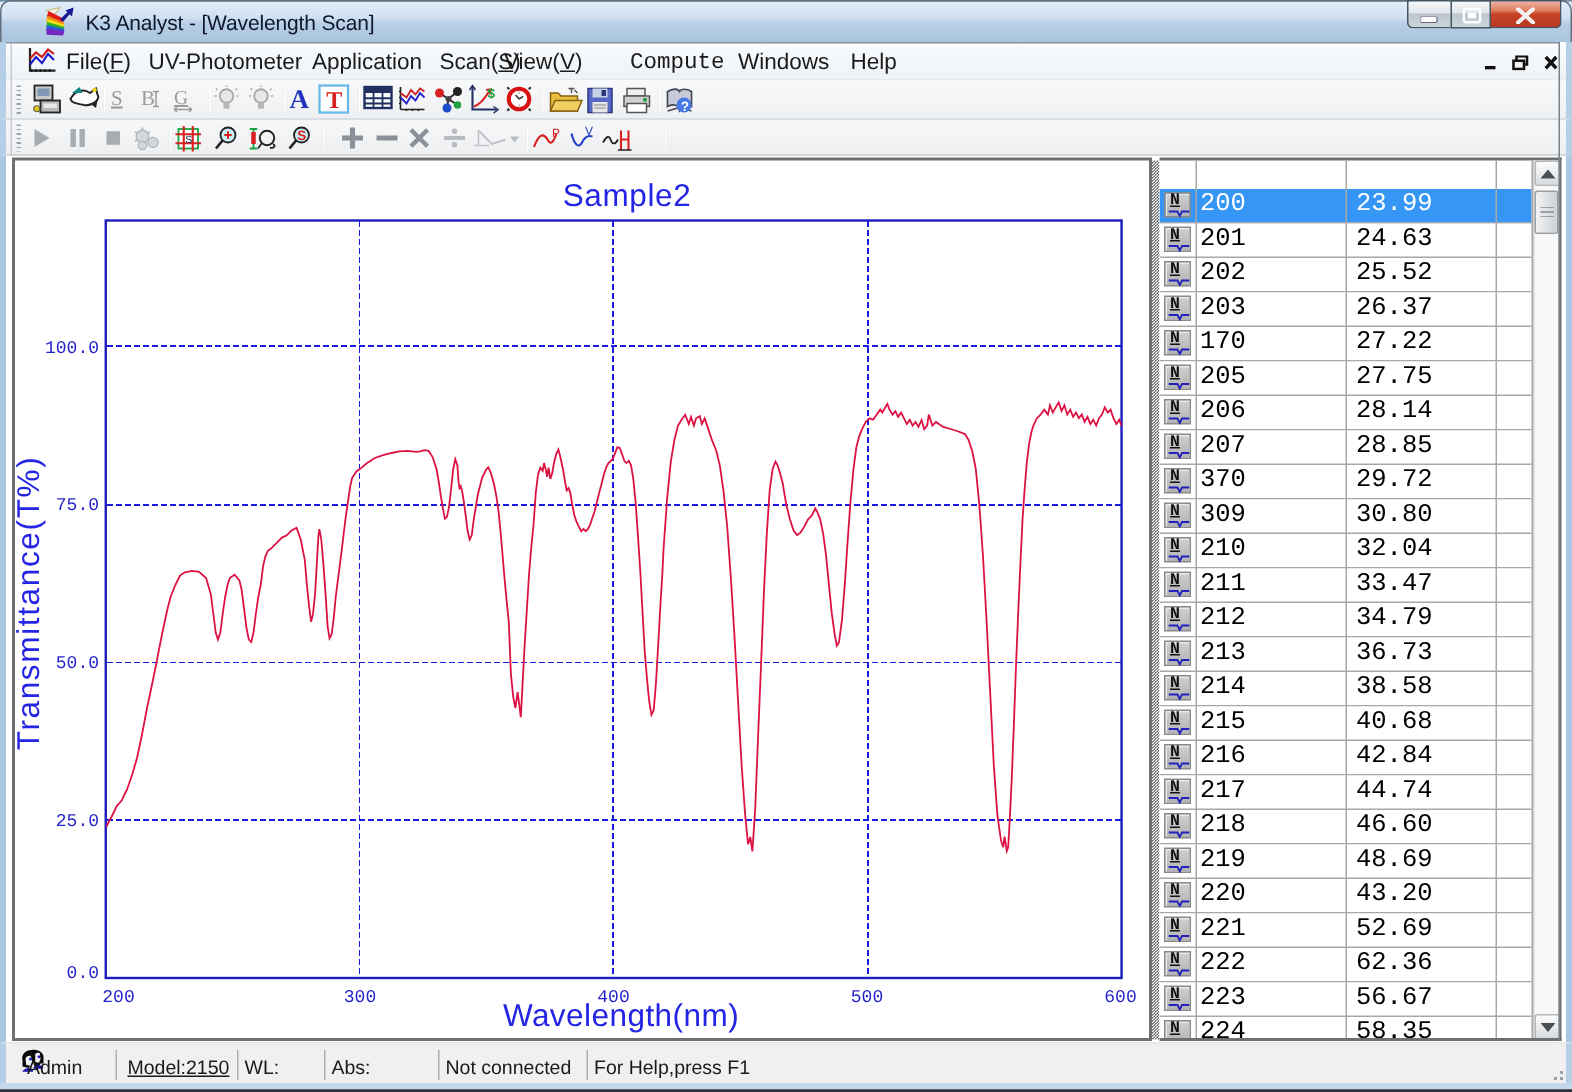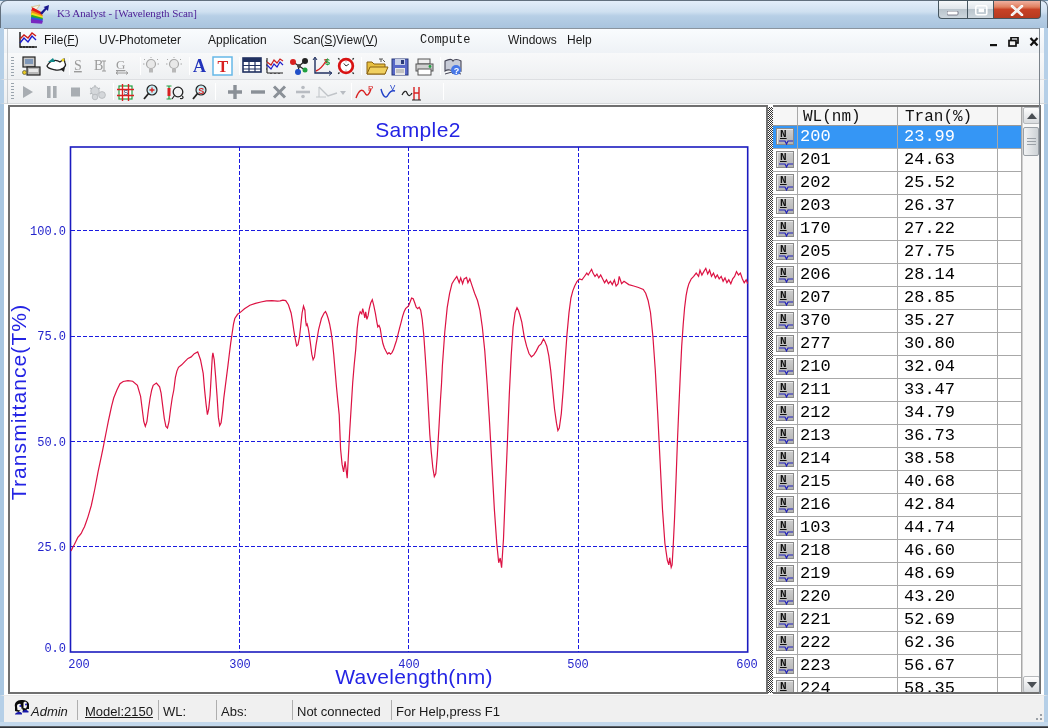--- a/index.html
+++ b/index.html
@@ -4,32 +4,32 @@
 <style>
 * { margin:0; padding:0; box-sizing:border-box; }
 html,body { width:1048px; height:728px; overflow:hidden; }
 body { position:relative; font-family:"Liberation Sans", sans-serif; background:#a9c7e2; }
 .abs { position:absolute; }
 
 
 #titlebar { left:0; top:0; width:1048px; height:28px;
   background:linear-gradient(#e3eefa 0%, #cfe0f0 40%, #b7cfe6 55%, #a9c4de 100%);
   border-top:1px solid #6e8ca6; }
-#titletext { left:57px; top:7px; font-size:11px; letter-spacing:-0.1px; color:#4c1d95;font-family:Liberation Serif, serif; }
+#titletext { left:57px; top:7px; font-size:14px; letter-spacing:-0.1px; color:#0f172a; }
 
 #winbtns { left:938px; top:0; width:103px; height:19px; }
 .wbtn { position:absolute; top:0; height:19px; border:1px solid #45555f; background:linear-gradient(#f6f8fa 0%, #dfe5ea 45%, #b9c4cc 50%, #cdd6dd 100%); }
 #btnmin { left:0; width:29px; border-radius:0 0 0 4px; border-right:none;}
 #btnmax { left:29px; width:27px; }
 #btnclose { left:56px; width:47px; border-radius:0 0 4px 0; border-left:none;
   background:linear-gradient(#f0b0a0 0%, #e08060 35%, #c84226 50%, #b53a20 100%); }
 
 
 #menubar { left:0; top:28px; width:1048px; height:25px; background:linear-gradient(#fafcfe,#eef2f6); border-left:4px solid #b5cfe7; border-right:4px solid #b5cfe7;}
-.menuitem { position:absolute; top:5px; font-size:12px; color:#1a1a1a; }
+.menuitem { position:absolute; top:5px; font-size:15px; color:#1a1a1a; }
 
 #toolbar1 { left:0; top:53px; width:1048px; height:27px; background:linear-gradient(#f8f9fa,#eef0f2); border-left:4px solid #b5cfe7; border-right:4px solid #b5cfe7; border-bottom:1px solid #dddfe2;}
 #toolbar2 { left:0; top:80px; width:1048px; height:24px; background:linear-gradient(#f6f7f8,#edeff1); border-left:4px solid #b5cfe7; border-right:4px solid #b5cfe7; border-bottom:1px solid #d5d8da;}
 .grip { position:absolute; left:7px; width:3px; background-image:repeating-linear-gradient(#9aa4ad 0 1px, transparent 1px 3px); }
 .tsep { position:absolute; width:1px; background:#c4c8cc; border-right:1px solid #fff; }
 
 
 #client { left:4px; top:104px; width:1040px; height:591px; background:#fff; }
 #chartchild { left:8px; top:105px; width:760px; height:589px; background:#fff; border:2px solid #707070; }
 #splitter { left:768px; top:107px; width:5px; height:586px;
@@ -103,21 +103,21 @@
     <path d="M2 12 L6 7 L10 11 L14 5 L18 9" stroke="#1a1acc" stroke-width="1.4" fill="none"></path>
     <path d="M2 8 L6 4 L10 7 L14 2 L18 5" stroke="#cc1a1a" stroke-width="1.4" fill="none"></path>
     <path d="M3 16 l0 0 M6 16 l0 0 M9 16 l0 0 M12 16 l0 0 M15 16 l0 0" stroke="#222" stroke-width="2" stroke-linecap="round"></path>
   </svg>
   <span class="menuitem" style="left:40px;">File(<u>F</u>)</span>
   <span class="menuitem" style="left:95px;">UV-Photometer</span>
   <span class="menuitem" style="left:204px;">Application</span>
   <span class="menuitem" style="left:289px;">Scan(<u>S</u>)</span>
   <span class="menuitem" style="left:332px;">View(<u>V</u>)</span>
   <span class="menuitem" style="left:416px;font-family:Liberation Mono, monospace;">Compute</span>
-  <span class="menuitem" style="left:504px;">Windows</span>
+  <span class="menuitem" style="left:488px;">Windows</span>
   <span class="menuitem" style="left:563px;">Help</span>
   <svg style="position:absolute;left:984px;top:9px;" width="52" height="10" viewBox="0 0 52 10">
     <rect x="2" y="7" width="7" height="2.2" fill="#111"></rect>
     <rect x="23" y="0.5" width="7" height="5.5" fill="none" stroke="#111" stroke-width="1.7"></rect>
     <rect x="21" y="3.5" width="7" height="5.5" fill="#f4f4f4" stroke="#111" stroke-width="1.7"></rect>
     <path d="M42.5 1 L49.5 8.5 M49.5 1 L42.5 8.5" stroke="#111" stroke-width="2.2"></path>
   </svg>
 </div>
 <div class="abs" id="toolbar1">
   <div class="grip" style="top:4px;height:19px;"></div>
@@ -342,24 +342,20 @@
     <text x="409" y="668">400</text>
     <text x="578" y="668">500</text>
     <text x="747" y="668">600</text>
   </g>
 
   <polyline fill="none" stroke="#dc1243" stroke-width="1.2" points="
 71,551 72.7,547.5 74.4,544.5 76.1,541 77.8,537.4 79.5,535.5 81.2,533.5 82.8,530 84.5,526.8 86.2,522 87.9,517.1 89.6,511.4 91.3,505.5 93,497.7 94.7,489.5 96.4,480.6 98.1,471.6 99.8,463.7 101.5,455.7 103.2,447.3 104.9,438.7 106.6,430 108.3,421.4 110,413.5 111.6,406.2 113.7,398 116.9,390 120,383.7 123.2,381.5 128,380.6 132.7,381.2 137.4,385.3 140.6,396.4 142.2,409 143.8,421.7 145.3,426.4 146.9,421.7 148.5,409 150.1,398 151.7,390 153.2,385.3 156.4,383.1 159.6,386.9 161.1,393.2 162.7,405.8 164.3,418.5 165.9,426.4 167.5,428 169,421.7 170.6,409 172.2,398 173.8,390 175.4,377.4 176.9,371.1 178.5,367.3 181.7,364.8 184.8,361.6 188,358.4 191.2,356.9 194.3,353.7 197.7,351.9 200.5,359.7 203.2,373.4 204.6,389.9 206,403.6 207.4,414.6 208.7,409.1 210.1,395.4 211.5,370.7 212.3,356.9 212.9,352.8 214.2,359.7 215.6,376.2 217,395.4 218.4,417.4 219.7,425.6 221.1,422.9 222.5,411.9 223.8,398.1 225.2,387.2 226.6,376.2 228,365.2 229.3,354.2 230.7,343.2 232.1,333.6 233.5,324 234.8,318.5 237.6,314.3 240.3,312.4 244.5,308.8 249.9,305.3 255.4,303.4 260.9,302 266.4,300.9 271.9,300.6 277.4,301.2 280.2,300.9 282.9,300.1 285.7,300.6 288.4,304.7 291.1,313 292.5,321.2 293.9,330.8 295.3,339.1 296.6,345.9 298,344.6 299.4,337.7 300.8,325.3 302.1,313 303.5,306.1 304.9,310.2 305.7,321.2 306.3,325.3 307.1,324 308.2,328.1 309.3,334.9 310.4,343.2 311.8,354.2 313.1,359.7 314.5,356.9 315.9,345.9 318.6,329.5 321.4,318.5 324.1,313 325.5,311.6 326.8,314.3 328.2,318.5 329.6,324 330.9,330.8 332.3,340.4 333.7,354.2 335.1,370.7 336.5,387.2 337.8,400.9 339.2,414.6 340.6,449.3 342.1,464.4 343.6,472 345.1,461.4 347.2,478.1 348.1,461.4 349.7,431.2 351.2,407 352.7,382.8 354.2,364.7 355.7,349.6 357.2,328.4 358.7,316.3 360.2,311.8 361.8,313.9 362.7,308.7 363.9,313.3 364.8,317.8 365.7,311.8 366.9,319.3 368.1,315.7 369.3,308.7 370.8,302.7 372.3,299.7 373.8,305.7 375.4,313.3 376.9,322.3 377.8,326.9 379,325.4 380.2,328.4 381.4,335.9 382.9,343.5 384.4,348 385.9,351.1 387.5,354.1 389,352.6 390.5,354.1 392,352.6 393.5,349.6 395,345 396.5,340.5 398,334.4 399.5,328.4 401.1,322.3 402.6,316.3 404.1,311.8 405.6,308.7 407.1,307.2 408.5,306 409.2,304.2 410.4,301.2 411.6,298.1 413.2,298.7 414.7,302.7 416.2,307.2 417.7,308.7 419.2,307.2 420.7,310.2 422.2,319.3 423.7,334.4 425.2,355.6 426.8,379.8 428.3,407 429.8,434.2 431.3,452.4 432.8,467.5 434.3,476.6 435.8,473.5 437.3,455.4 438.9,428.2 440.4,401 441.5,384 442.4,365.5 444.8,331.8 447.2,307.7 449.6,293.3 452,283.7 454.4,279.8 456.8,276.5 459.2,282.7 460.7,277.9 462.6,283.7 464.1,278.9 466.5,277.4 467.9,282.7 469.8,278.9 472.2,286.1 474.6,293.3 477.5,300.5 479.9,310.2 482.3,327 484.8,351.1 487.2,384.7 489.6,423.2 492,466.6 494.4,509.9 496.8,543.6 498.7,562.8 500.2,558 501.6,567.6 503.5,538.7 505.4,490.6 507.4,442.5 509.3,394.4 511.2,355.9 513.1,327 515.1,312.6 517,307.7 518.4,310.2 519.9,315 521.8,322.2 524.2,336.6 526.6,346.2 529,353.5 531.4,356.8 533.8,354.9 536.2,351.1 538.7,346.2 541.1,343.8 543.5,339 544.9,341.4 546.8,346.2 548.8,355.9 550.7,370.3 552.6,389.6 554.5,408.8 556.5,423.2 557.9,430.5 559.3,428.1 561.3,413.6 563.2,389.6 565.1,360.7 567,334.2 569,312.6 570.9,298.1 572.8,290.9 574.7,286.1 577.1,281.3 579.6,278.9 582,279.8 584.4,276.5 586.8,273.1 588.2,275 590.1,271.7 591.6,269.3 593,273.1 595,276.5 596.9,274.1 598.8,277.9 600.7,275 602.7,278.9 604.6,282.7 606.5,279.8 608.4,283.7 610.4,281.3 612.3,284.6 614.4,280 616.1,286.1 618.1,283.7 619.2,276.4 621.6,283.7 624,281.3 628.8,284.6 633.7,286 638.5,287.5 643.3,289.4 645.7,293.3 648.1,300.5 650.5,312.5 652.9,336.5 655.3,370.2 657.7,413.5 660.1,461.5 662.5,509.6 664.9,543.3 667.3,560.1 668.8,564.9 669.7,557.7 671.2,567.3 672.1,564.9 673.1,548.1 674.5,519.2 676,480.8 677.4,442.3 678.8,408.6 680.3,375 681.7,346.1 683.2,324.5 684.6,307.7 686.1,295.7 687.5,288.5 688.9,283.7 691.3,278.8 693.7,276.4 696.2,273.1 698.6,276.4 700,270.2 701.9,275 703.8,271.6 705.8,268.3 707.7,274 709.6,270.2 711.5,276.4 713.5,273.1 715.4,277.9 717.3,275 719.2,278.8 721.2,276.4 723.1,281.3 725,277.9 726.9,282.7 728.8,279.8 730.8,283.7 732.7,278.8 734.6,276.4 736.5,271.6 738.5,275 740.4,273.1 742.3,278.8 744.2,282.7 746.2,279.8 747.6,283.7"></polyline>
 </svg>
 <div class="abs" id="splitter"></div>
 <div class="abs" id="tablepanel">
-<div class="hdr">
-      <span class="htext" style="left:30px;">WL(nm)</span>
-      <span class="htext" style="left:132px;">Tran(%)</span>
-    </div>
 <div class="trow sel" style="top:19px;">
       <span class="nbtn">
         <span class="nchar">N</span>
         <svg width="14" height="6" viewBox="0 0 14 6">
           <path d="M0 2 L6 2 L7.5 5 L9 2 L14 2" stroke="#2222bb" stroke-width="1.2" fill="none"></path>
         </svg>
       </span>
       <span class="twl">200</span>
       <span class="ttr">23.99</span>
     </div>
@@ -434,30 +430,30 @@
       <span class="ttr">28.85</span>
     </div>
 <div class="trow" style="top:203px;">
       <span class="nbtn">
         <span class="nchar">N</span>
         <svg width="14" height="6" viewBox="0 0 14 6">
           <path d="M0 2 L6 2 L7.5 5 L9 2 L14 2" stroke="#2222bb" stroke-width="1.2" fill="none"></path>
         </svg>
       </span>
       <span class="twl">370</span>
-      <span class="ttr">35.27</span>
+      <span class="ttr">29.72</span>
     </div>
 <div class="trow" style="top:226px;">
       <span class="nbtn">
         <span class="nchar">N</span>
         <svg width="14" height="6" viewBox="0 0 14 6">
           <path d="M0 2 L6 2 L7.5 5 L9 2 L14 2" stroke="#2222bb" stroke-width="1.2" fill="none"></path>
         </svg>
       </span>
-      <span class="twl">277</span>
+      <span class="twl">309</span>
       <span class="ttr">30.80</span>
     </div>
 <div class="trow" style="top:249px;">
       <span class="nbtn">
         <span class="nchar">N</span>
         <svg width="14" height="6" viewBox="0 0 14 6">
           <path d="M0 2 L6 2 L7.5 5 L9 2 L14 2" stroke="#2222bb" stroke-width="1.2" fill="none"></path>
         </svg>
       </span>
       <span class="twl">210</span>
@@ -523,21 +519,21 @@
       <span class="twl">216</span>
       <span class="ttr">42.84</span>
     </div>
 <div class="trow" style="top:410px;">
       <span class="nbtn">
         <span class="nchar">N</span>
         <svg width="14" height="6" viewBox="0 0 14 6">
           <path d="M0 2 L6 2 L7.5 5 L9 2 L14 2" stroke="#2222bb" stroke-width="1.2" fill="none"></path>
         </svg>
       </span>
-      <span class="twl">103</span>
+      <span class="twl">217</span>
       <span class="ttr">44.74</span>
     </div>
 <div class="trow" style="top:433px;">
       <span class="nbtn">
         <span class="nchar">N</span>
         <svg width="14" height="6" viewBox="0 0 14 6">
           <path d="M0 2 L6 2 L7.5 5 L9 2 L14 2" stroke="#2222bb" stroke-width="1.2" fill="none"></path>
         </svg>
       </span>
       <span class="twl">218</span>
@@ -629,21 +625,21 @@
 <div class="abs" id="statusbar">
   <svg style="position:absolute;left:9px;top:3px;" width="18" height="18" viewBox="0 0 18 18">
     <path d="M2 8 C1 4, 4 1, 8 1 C12 0.5, 15 2, 16 5 L16 10 L14 10 L13 12 L10 12 L9 9 L6 13 L2 12 Z" fill="#0a0a0a"></path>
     <path d="M4 7 C4 5.5, 6 4.5, 7.5 5 L8.5 9 L7.5 11.5 L4.5 11 Z" fill="#f4f4f4"></path>
     <path d="M10.5 4 C10.5 3, 12 2.5, 13.5 3 L14 7 L13 9.5 L10.5 9 Z" fill="#f4f4f4"></path>
     <circle cx="7.3" cy="7" r="1" fill="#2020c0"></circle>
     <circle cx="13" cy="5.5" r="1" fill="#2020c0"></circle>
     <path d="M2 15 C4 12.5, 8 12.5, 9 14.5 L9 15.5 L2 15.5 Z" fill="#1818a8"></path>
     <path d="M9.5 12.5 C11 10.5, 14.5 10.5, 15.5 12.5 L15.5 13.5 L9.5 13.5 Z" fill="#1818a8"></path>
   </svg>
-  <span class="stext" style="left:27px;font-style:italic;">Admin</span>
+  <span class="stext" style="left:14px;">Admin</span>
   <div class="ssep" style="left:73px;"></div>
   <span class="stext" style="left:81px;text-decoration:underline;">Model:2150</span>
   <div class="ssep" style="left:154px;"></div>
   <span class="stext" style="left:159px;">WL:</span>
   <div class="ssep" style="left:212px;"></div>
   <span class="stext" style="left:217px;">Abs:</span>
   <div class="ssep" style="left:288px;"></div>
   <span class="stext" style="left:293px;">Not connected</span>
   <div class="ssep" style="left:387px;"></div>
   <span class="stext" style="left:392px;">For Help,press F1</span>

